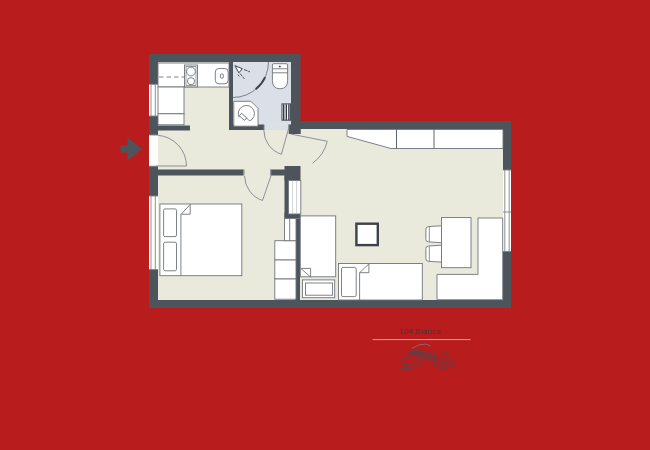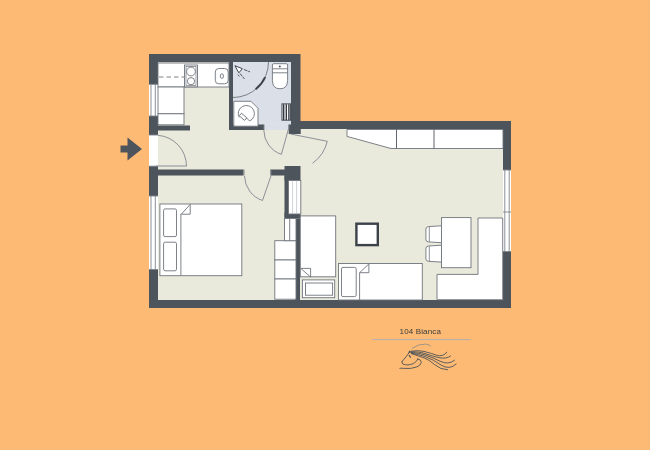--- a/index.html
+++ b/index.html
@@ -1,16 +1,16 @@
 <!DOCTYPE html>
 <html><head>
 <meta charset="utf-8">
 <style>
   html,body{margin:0;padding:0;background:#ffffff;}
-  #page{position:relative;width:650px;height:450px;background:#fdba74;overflow:hidden;}
+  #page{position:relative;width:650px;height:450px;background:#b91c1c;overflow:hidden;}
   svg{position:absolute;left:0;top:0;}
   text{font-family:"Liberation Sans", sans-serif;}
 </style>
 </head>
 <body>
 <div id="page">
 <svg width="650" height="450" viewBox="0 0 650 450">
 
   <polygon points="158,62 291,62 291,129 503,129 503,300 158,300" fill="#e9e9dc"></polygon>
 

